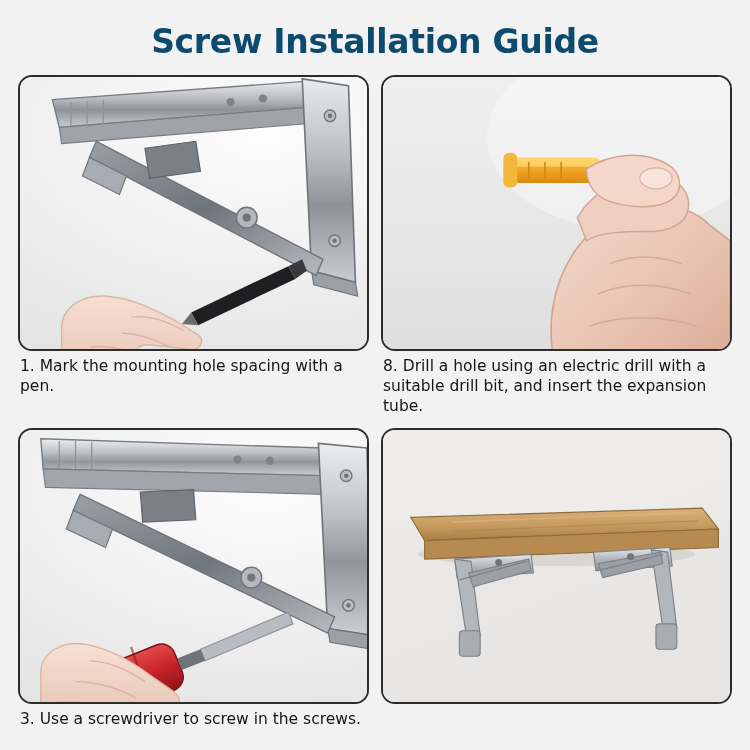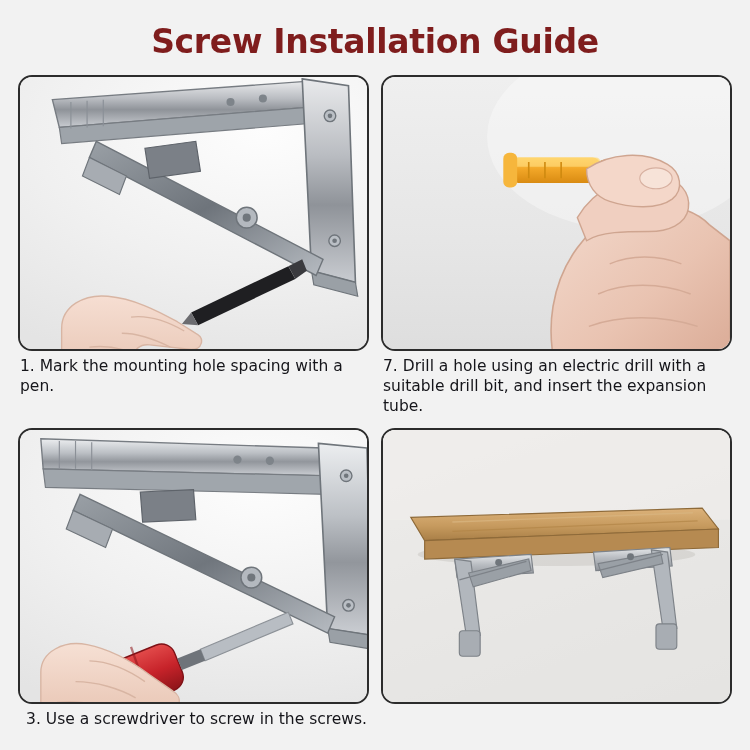--- a/index.html
+++ b/index.html
@@ -17,21 +17,21 @@
     position: relative;
     width: 750px;
     height: 750px;
     box-sizing: border-box;
     padding: 14px 18px 8px 18px;
   }
   .title {
     text-align: center;
     font-size: 33px;
     font-weight: bold;
-    color: #7f1d1d;
+    color: #0c4a6e;
     letter-spacing: -0.3px;
     margin: 8px 0 14px 0;
     font-family: "DejaVu Sans", sans-serif;
   }
   .grid {
     display: grid;
     grid-template-columns: 1fr 1fr;
     grid-template-rows: auto auto;
     column-gap: 18px;
     row-gap: 6px;
@@ -46,21 +46,21 @@
     border: 2px solid #2c2c2c;
     border-radius: 14px;
     overflow: hidden;
     height: 272px;
     background: #ffffff;
   }
   .caption {
     font-size: 15.5px;
     line-height: 1.28;
     color: #15151a;
-    text-align: right;
+    text-align: left;
     margin-top: 6px;
     padding: 0 2px;
     font-family: "DejaVu Sans", sans-serif;
   }
   .cap-left { text-align: left; }
 
   
   .bg-wall-soft {
     position: absolute;
     inset: 0;
@@ -203,21 +203,21 @@
             <path d="M176 98 C196 84 226 82 246 94 C258 101 260 116 250 124 C238 133 214 132 196 126 C184 122 176 112 176 98 Z" fill="#f4d7c9" stroke="#cfa590" stroke-width="1.2"></path>
 
             <path d="M196 180 C214 172 238 172 258 180" stroke="#d5ab97" stroke-width="1.3" fill="none"></path>
             <path d="M186 206 C208 196 240 196 266 206" stroke="#d5ab97" stroke-width="1.3" fill="none"></path>
             <path d="M178 234 C204 224 242 224 272 234" stroke="#d5ab97" stroke-width="1.3" fill="none"></path>
 
             <ellipse cx="236" cy="106" rx="14" ry="9" fill="#f7e3d8" stroke="#d7b0a0" stroke-width="1"></ellipse>
           </g>
         </svg>
       </div>
-      <div class="caption cap-left">7. Drill a hole using an electric drill with a suitable drill bit, and insert the expansion tube.</div>
+      <div class="caption cap-left">8. Drill a hole using an electric drill with a suitable drill bit, and insert the expansion tube.</div>
     </div>
 
     <div class="cell">
       <div class="photo">
         <div class="bg-wall-soft"></div>
         <svg class="photo-svg" viewBox="0 0 300 272" preserveAspectRatio="xMidYMid slice">
           <defs>
             <linearGradient id="steel3" x1="0" y1="0" x2="0" y2="1">
               <stop offset="0%" stop-color="#eceef0"></stop>
               <stop offset="38%" stop-color="#bcc0c5"></stop>

